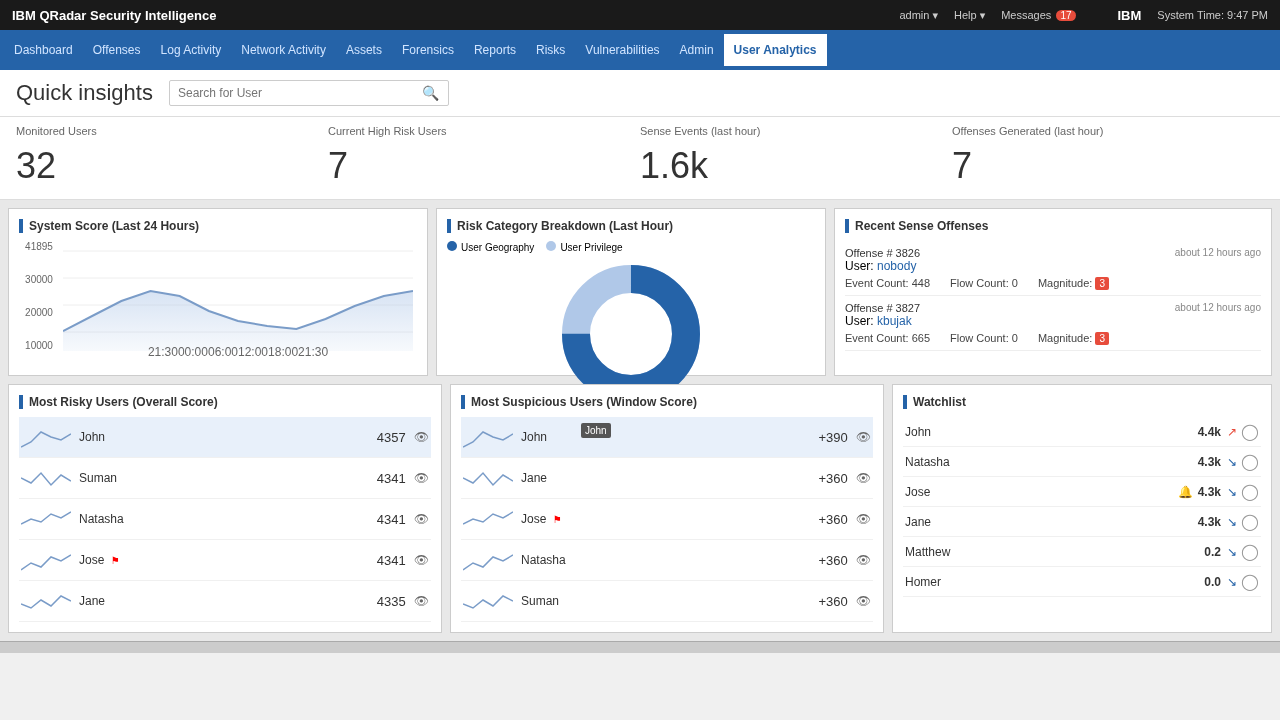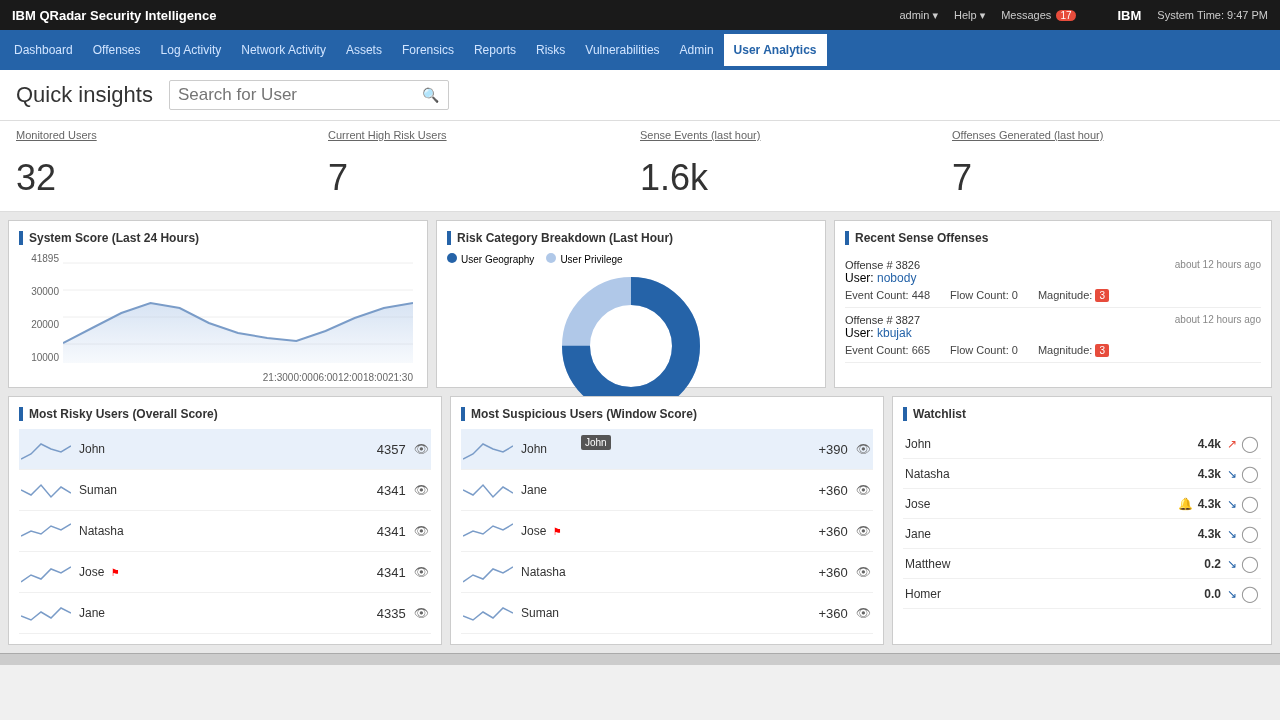--- a/index.html
+++ b/index.html
@@ -50,33 +50,33 @@
     #page-title { font-size: 22px; font-weight: normal; color: #333; white-space: nowrap; }
     #search-bar {
       display: flex;
       align-items: center;
       border: 1px solid #ccc;
       border-radius: 2px;
       padding: 4px 8px;
       width: 280px;
       background: white;
     }
-    #search-bar input { border: none; outline: none; flex: 1; font-size: 17px; color: #999; }
+    #search-bar input { border: none; outline: none; flex: 1; font-size: 12px; color: #999; }
     #search-bar .search-icon { color: #666; font-size: 14px; }
 
     
     #stats-row {
       background: white;
       display: flex;
       padding: 8px 16px 12px;
       border-bottom: 1px solid #ddd;
       gap: 0;
     }
     .stat-item { flex: 1; padding-right: 16px; }
-    .stat-label { font-size: 11px; color: #666; margin-bottom: 16px; text-decoration: underline; }
+    .stat-label { font-size: 11px; color: #666; margin-bottom: 8px; }
     .stat-value { font-size: 36px; color: #333; font-weight: 300; }
 
     
     #main-content {
       display: flex;
       flex-direction: column;
       padding: 8px;
       gap: 8px;
       background: #e8e8e8;
     }
@@ -92,23 +92,23 @@
       background: white;
       border: 1px solid #ccc;
       padding: 10px;
       flex: 1;
     }
     .panel-title { font-size: 12px; font-weight: bold; color: #333; margin-bottom: 8px; }
 
     
     #system-score-panel { flex: 0 0 420px; }
     .chart-area { position: relative; height: 130px; }
-    .chart-y-labels { position: absolute; left: 0; top: 0; bottom: 20px; width: 40px; display: flex; flex-direction: column; justify-content: space-between; font-size: 10px; color: #666; text-align: right; }
+    .chart-y-labels { position: absolute; left: 0; top: 0; bottom: 20px; width: 40px; display: flex; flex-direction: column; justify-content: space-between; font-size: 10px; color: #666; text-align: center; }
     .chart-content { position: absolute; left: 44px; right: 4px; top: 0; bottom: 20px; }
-    .chart-x-labels { position: absolute; left: 44px; right: 4px; bottom: 0; display: flex; justify-content: flex-end; font-size: 10px; color: #666; }
+    .chart-x-labels { position: absolute; left: 44px; right: 4px; bottom: 12px; display: flex; justify-content: center; font-size: 12px; color: #666; }
     .line-chart-svg { width: 100%; height: 100%; }
 
     
     #risk-panel { flex: 0 0 390px; }
     .risk-legend { display: flex; gap: 12px; font-size: 10px; margin-bottom: 6px; }
     .legend-dot { width: 10px; height: 10px; border-radius: 50%; display: inline-block; margin-right: 4px; }
     .donut-container { display: flex; justify-content: center; align-items: center; height: 150px; }
 
     
     #offenses-panel { flex: 1; }

